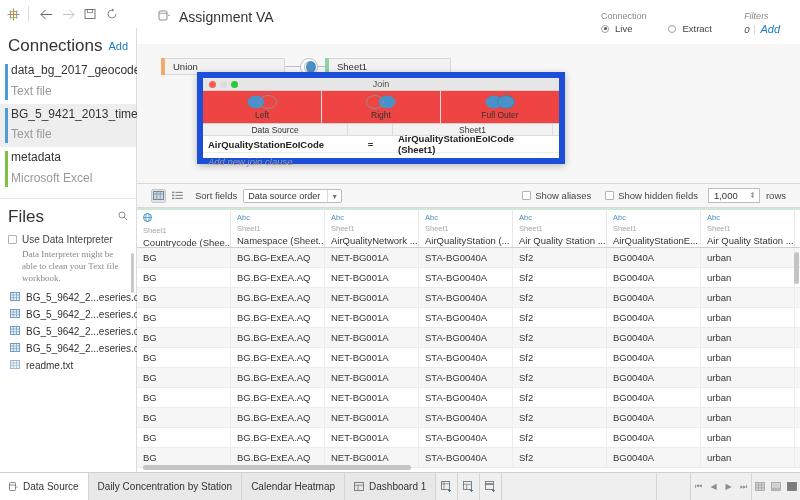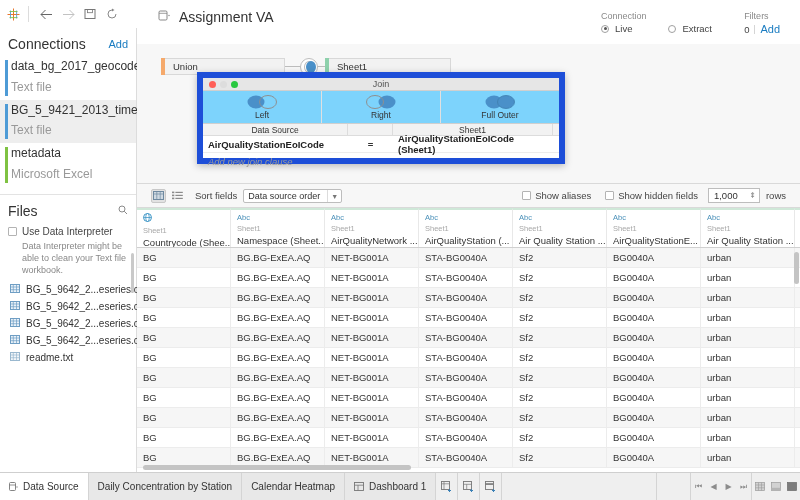--- a/index.html
+++ b/index.html
@@ -29,42 +29,42 @@
 
   
   #sidebar {
     position:absolute; left:0; top:28px; width:137px; height:444px;
     background:#fff; border-right:1px solid #dcdcdc;
   }
   .sb-section-head {
     display:flex; align-items:center; justify-content:space-between;
     padding:8px 8px 4px 8px;
   }
-  .sb-section-title { font-size:14px; color:#333; }
+  .sb-section-title { font-size:17px; color:#333; }
   .sb-link { color:#1a7cc1; font-size:11px; }
   .sb-search { color:#8a8a8a; font-size:10px; }
 
   .conn-item {
     position:relative; padding:4px 6px 5px 11px; line-height:1.15;
   }
   .conn-item.selected { background:#eeeeee; }
   .conn-bar { position:absolute; left:5px; top:4px; bottom:4px; width:3px; }
   .conn-name { font-size:12px; color:#333; }
   .conn-type { font-size:12px; color:#999; margin-top:7px; }
 
   .sb-divider { height:1px; background:#e3e3e3; margin:7px 0 0 0; }
 
   .dataint-row { display:flex; align-items:flex-start; padding:3px 8px 0 8px; gap:5px; }
   .cbox {
     width:9px; height:9px; border:1px solid #b3b3b3; background:#fff;
     border-radius:1px; flex:0 0 auto; margin-top:1px;
   }
   .dataint-label { font-size:10px; color:#444; }
   .dataint-hint {
-    font-size:9px; color:#888; padding:3px 8px 0 22px; line-height:1.35;
+    font-size:9px; color:#888; padding:3px 8px 0 22px; line-height:1.35;font-family:Liberation Serif, serif;
   }
 
   .file-list { padding-top:5px; }
   .file-item {
     display:flex; align-items:center; gap:6px; padding:3px 8px 3px 10px;
     font-size:10px; color:#333;
   }
   .file-icon { flex:0 0 auto; }
   .sb-scroll {
     position:absolute; right:2px; top:225px; width:3px; height:40px;
@@ -88,21 +88,21 @@
   .hg-row { display:flex; align-items:center; gap:6px; }
   .radio {
     width:8px; height:8px; border-radius:50%; border:1px solid #a0a0a0;
     display:inline-block; position:relative; background:#fff;
   }
   .radio.on::after {
     content:''; position:absolute; left:1.5px; top:1.5px; width:3px; height:3px;
     border-radius:50%; background:#555;
   }
   .hg-label { font-size:9.5px; color:#444; }
-  #filters-group { right:20px; }
+  #filters-group { right:20px;font-style:italic; }
   #filters-group .fl-row { display:flex; align-items:center; gap:5px; }
   .vbar { width:1px; height:9px; background:#d5d5d5; }
 
   
   #canvas {
     position:absolute; left:137px; top:44px; width:663px; height:140px;
     background:#f7f7f7; border-bottom:1px solid #d9d9d9;
   }
   .flowbox {
     position:absolute; height:17px; background:#f2f2f2;
@@ -135,21 +135,21 @@
     display:flex; align-items:center; position:relative;
   }
   .traffic { display:flex; gap:4px; padding-left:6px; }
   .dot { width:7px; height:7px; border-radius:50%; }
   #jd-title {
     position:absolute; left:0; right:0; text-align:center;
     font-size:9px; color:#555;
   }
   #jd-tabs { display:flex; height:33px; border-bottom:1px solid #cfcfcf; }
   .jd-tab {
-    flex:1; border-right:1px solid #e0e0e0; background:#7dd3fc;
+    flex:1; border-right:1px solid #e0e0e0; background:#ef4444;
     display:flex; flex-direction:column; align-items:center; justify-content:center;
     gap:1px;
   }
   .jd-tab:last-child { border-right:none; }
   .jd-tab.active { background:#dcdcdc; }
   .jd-tab .tlabel { font-size:8.5px; color:#333; }
   .venn { position:relative; width:30px; height:14px; }
   .venn .c {
     position:absolute; top:0; width:18px; height:14px; border-radius:50%;
     border:1px solid #8f8f8f; box-sizing:border-box;

